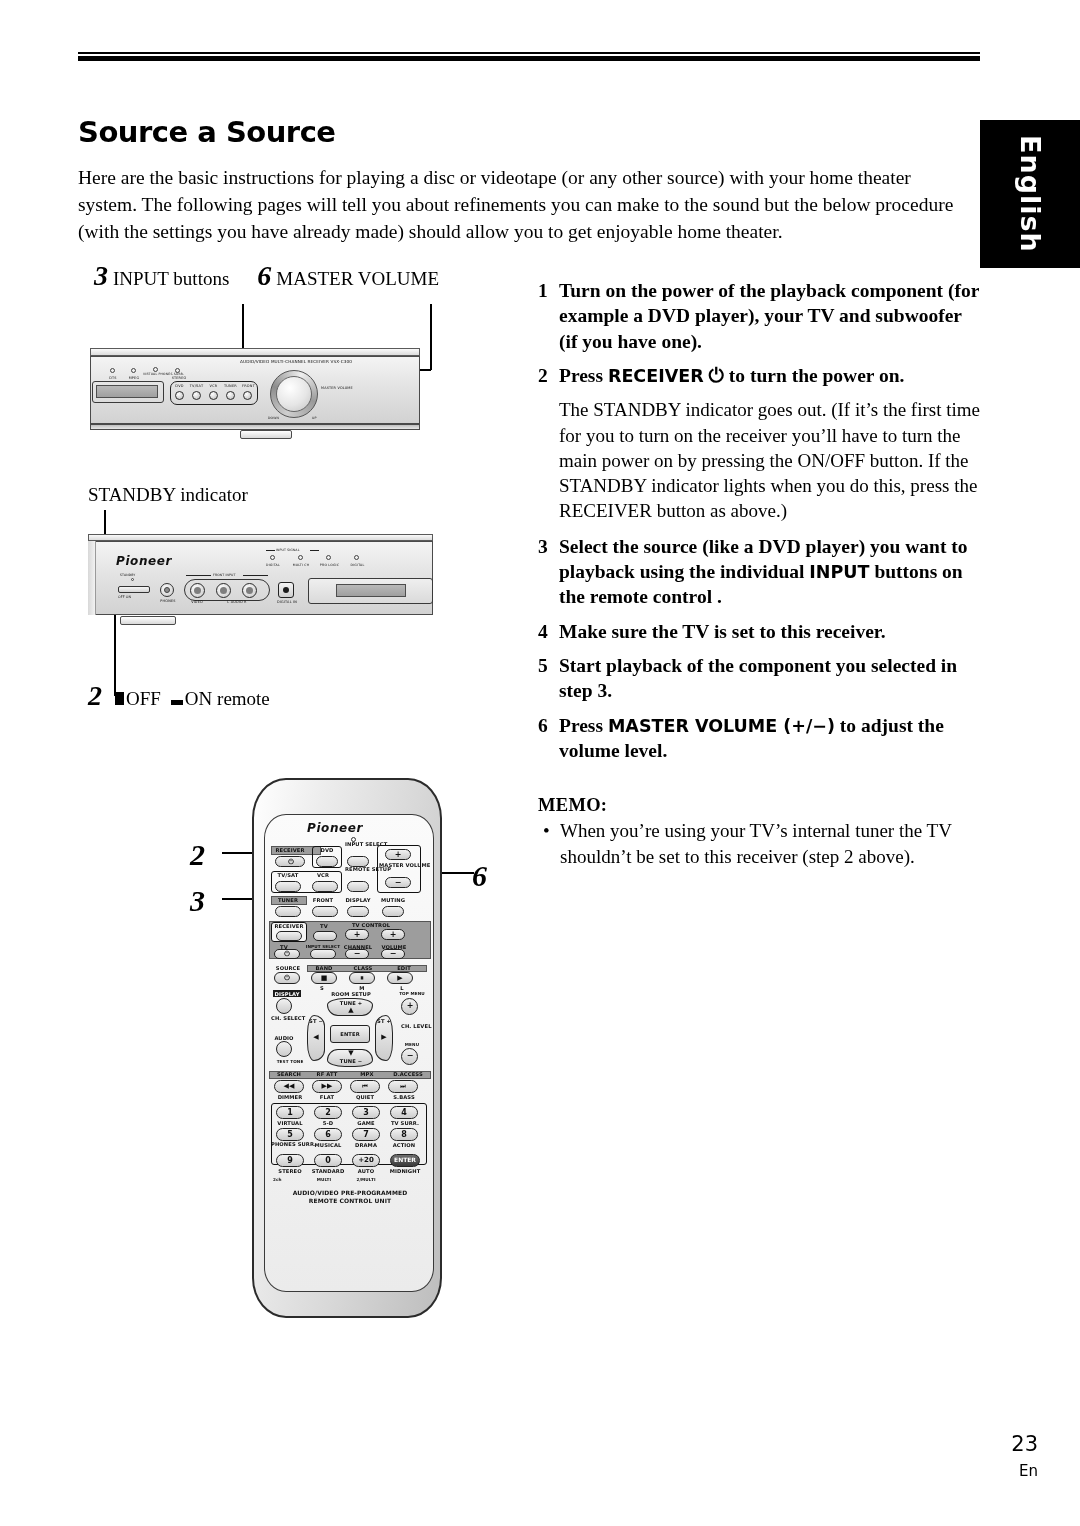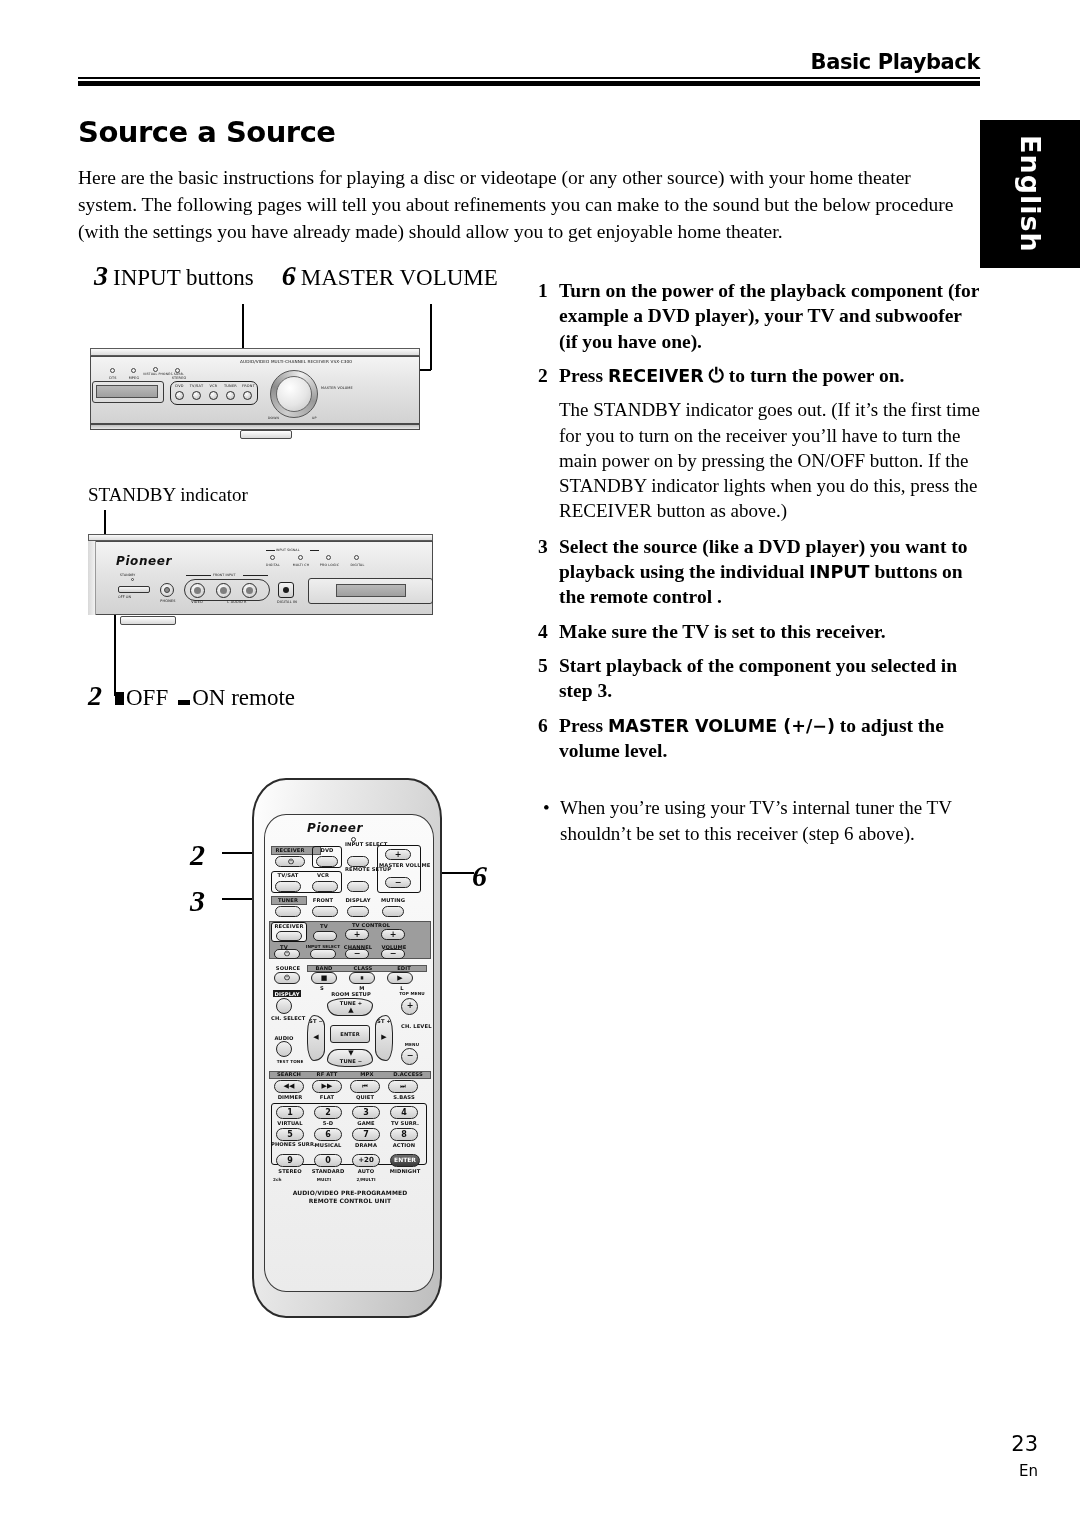--- a/index.html
+++ b/index.html
@@ -66,21 +66,21 @@
   .callout-row { display:flex; align-items:baseline; }
   .bignum {
     font-family:"Liberation Serif", serif;
     font-weight:bold; font-style:italic;
     font-size:28px;
     line-height:1;
     margin-right:5px;
   }
   .callout-lbl {
     font-family:"Liberation Serif", serif;
-    font-size:23px;
+    font-size:19px;
   }
 
   #top-callouts { position:absolute; left:34px; top:0px; display:flex; gap:28px; }
 
   
   .device { position:relative; }
 
   #recv1 { position:absolute; left:30px; top:86px; width:385px; height:100px; }
 
   .lead { position:absolute; background:#000; }
@@ -257,21 +257,20 @@
     position:absolute; right:42px; top:1462px;
     font-family:"DejaVu Sans", sans-serif;
     font-size:15px;
     text-align:right;
   }
 </style>
 </head>
 <body>
 
 <div id="header">
-  <div class="hdr-title">Basic Playback</div>
   <div class="rule-thin"></div>
   <div class="rule-gap"></div>
   <div class="rule-thick"></div>
 </div>
 
 <div id="lang-tab">
   <span>English</span>
 </div>
 
 <div id="page-title">Source a Source</div>
@@ -657,20 +656,21 @@
         <div class="step-n">5</div>
         <div class="step-t"><span>Start playback of the component you selected in step 3.</span></div>
       </div>
       <div class="step">
         <div class="step-n">6</div>
         <div class="step-t"><span>Press </span><span class="sans">MASTER VOLUME (+/−)</span><span> to adjust the volume level.</span></div>
       </div>
     </div>
 
   <div id="memo">
+    <div class="memo-h">MEMO:</div>
     <ul id="memo-list">
-        <li>When you’re using your TV’s internal tuner the TV shouldn’t be set to this receiver (step 6 above).</li>
+        <li>When you’re using your TV’s internal tuner the TV shouldn’t be set to this receiver (step 2 above).</li>
       </ul>
   </div>
 </div>
 
 <div id="pagenum">23</div>
 <div id="pagesuf">En</div>
 
 </body></html>

